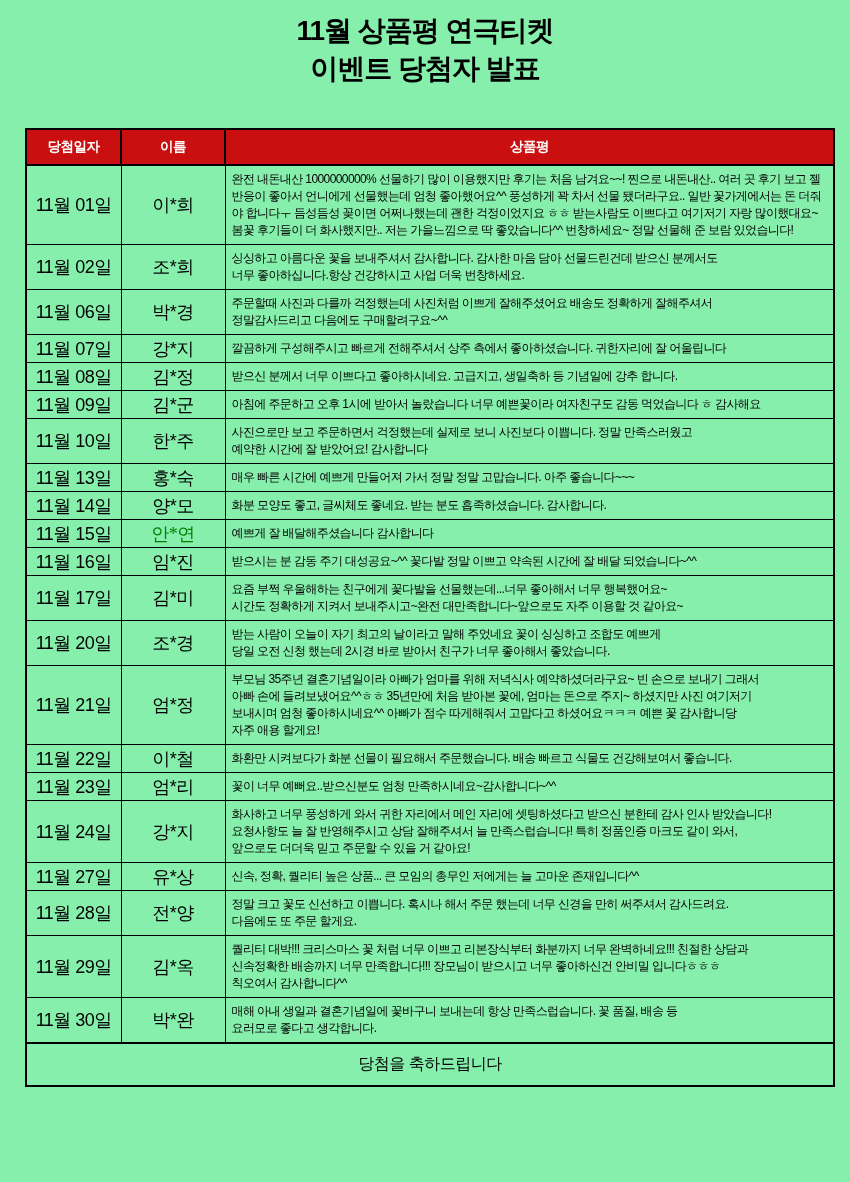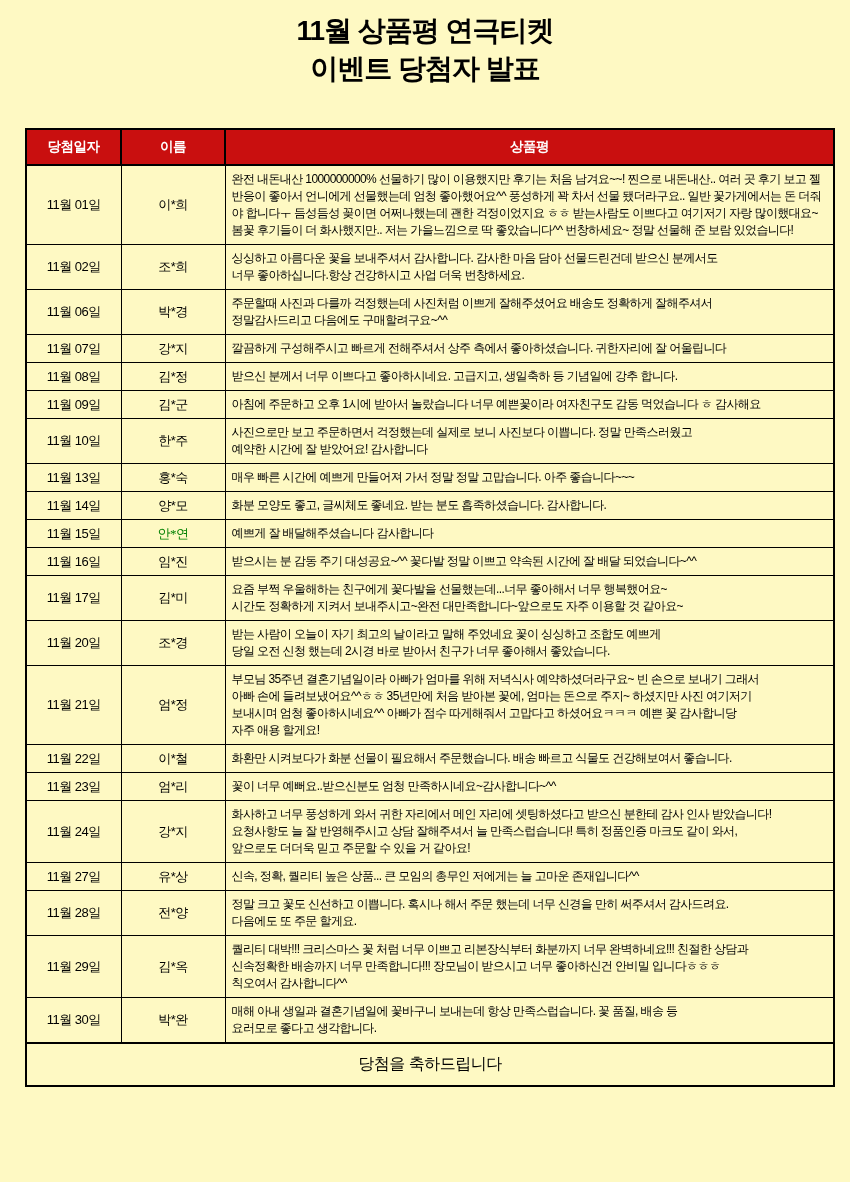--- a/index.html
+++ b/index.html
@@ -6,21 +6,21 @@
     margin: 0;
     padding: 0;
     background: #ffffff;
     width: 850px;
     font-family: "Liberation Sans", "DejaVu Sans", sans-serif;
     color: #000000;
   }
   .page {
     width: 850px;
     height: 1182px;
-    background: #fef9c3;
+    background: #86efac;
     overflow: hidden;
   }
   .title-block {
     margin-top: 12px;
     text-align: center;
   }
   .title-line {
     font-size: 28px;
     line-height: 38px;
     font-weight: bold;
@@ -45,21 +45,21 @@
     padding: 8px 0;
     letter-spacing: -0.5px;
   }
   td {
     border: 1px solid #000;
     vertical-align: middle;
     font-size: 12px;
   }
   td.center-cell {
     text-align: center;
-    font-size: 13px;
+    font-size: 18px;
     letter-spacing: -0.5px;
   }
   td.review-cell {
     padding: 5px 6px;
     line-height: 17px;
     white-space: pre-line;
     letter-spacing: -0.6px;
     word-break: break-all;
   }
   tr.footer-row td {

